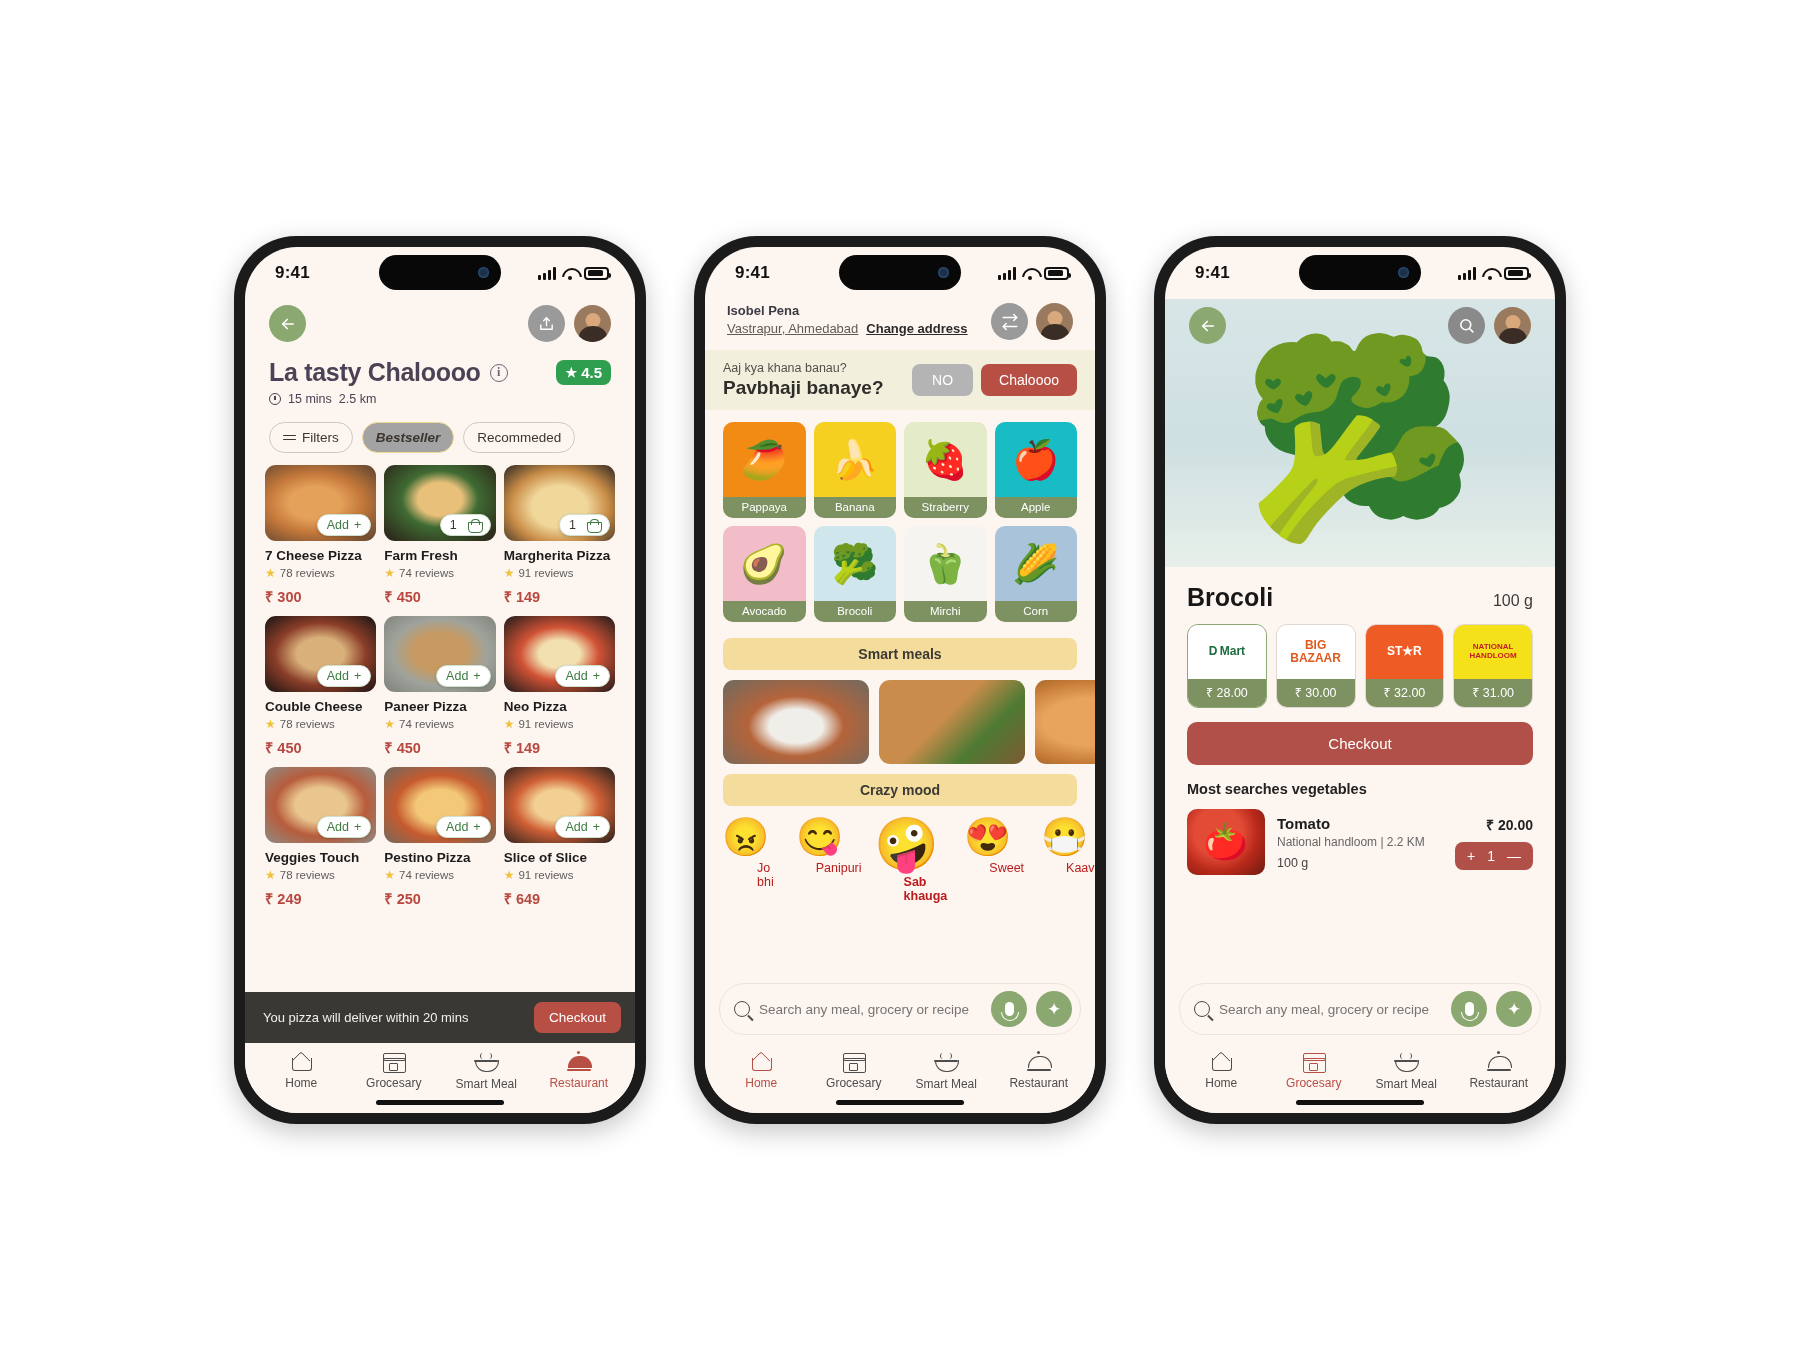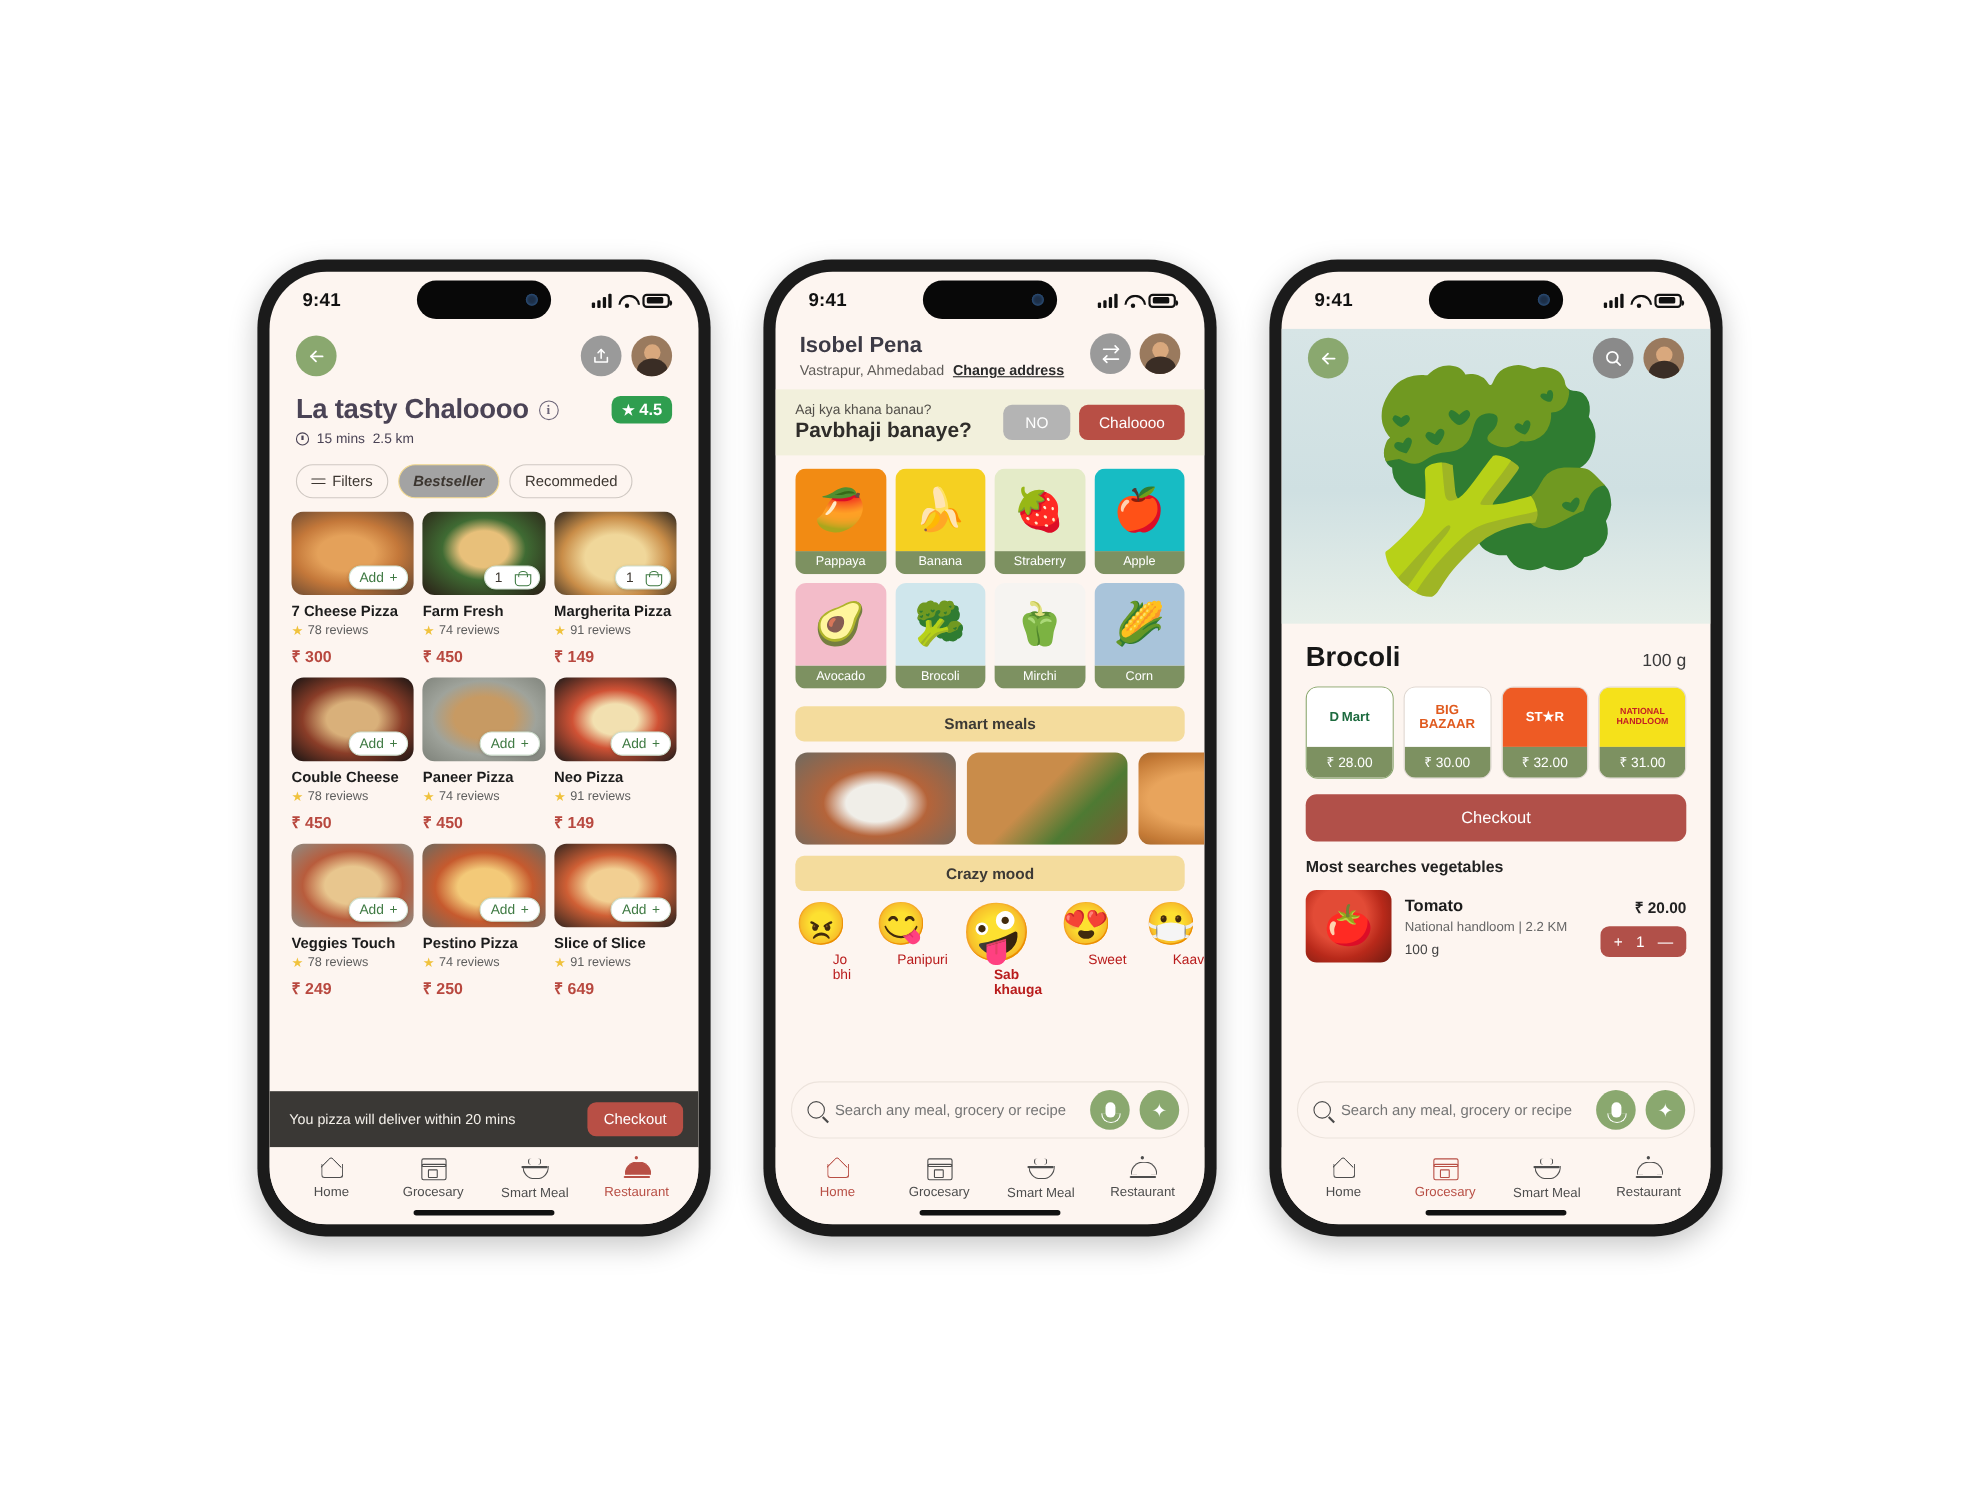--- a/index.html
+++ b/index.html
@@ -115,22 +115,22 @@
   .ic-bowl::after{content:"";position:absolute;left:-1px;bottom:10px;width:24px;height:1.7px;background:currentColor;border-radius:2px;}
   .ic-bowl i{position:absolute;left:5px;top:0;width:12px;height:6px;border-left:1.6px solid currentColor;border-right:1.6px solid currentColor;border-radius:3px;}
   .ic-dish{width:22px;height:18px;position:relative;}
   .ic-dish::before{content:"";position:absolute;left:0;bottom:3px;width:22px;height:11px;border:1.7px solid currentColor;border-bottom:none;border-radius:11px 11px 0 0;}
   .ic-dish::after{content:"";position:absolute;left:-1px;bottom:0px;width:24px;height:1.8px;background:currentColor;border-radius:2px;}
   .ic-dish i{position:absolute;left:9.4px;top:-2px;width:3px;height:3px;border-radius:50%;background:currentColor;}
   .tab.active .ic-dish::before{background:#b84f45;}
 
   
   .p2-head { display:flex; justify-content:space-between; align-items:flex-start; padding:4px 22px 10px; }
-  .p2-name { font-size:20px; font-weight:700; color:#3c3a45; }
-  .p2-addr { font-size:13px; color:#5f5c58; margin-top:3px; display:flex; align-items:flex-start; gap:8px; }
+  .p2-name { font-size:13px; font-weight:700; color:#3c3a45; }
+  .p2-addr { font-size:13px; color:#5f5c58; margin-top:3px; display:flex; align-items:flex-start; gap:8px;text-decoration:underline; }
   .p2-addr u { text-decoration:underline; color:#2b2b2b; font-weight:600; }
   .p2-head-ic { display:flex; gap:8px; align-items:center; }
   .p2-banner { background:#f2f0dc; padding:11px 18px; display:flex; align-items:center; justify-content:space-between; }
   .p2-banner .q1 { font-size:12.5px; color:#53504a; }
   .p2-banner .q2 { font-size:19px; font-weight:700; color:#2f2d2a; margin-top:2px; }
   .btn-no { background:#b4b4b4; color:#fff; border-radius:8px; padding:8px 20px; font-size:14px; }
   .btn-yes { background:#b84f45; color:#fff; border-radius:8px; padding:8px 18px; font-size:14px; margin-left:8px; }
   .veg-grid { display:grid; grid-template-columns:repeat(4,1fr); gap:8px; padding:12px 18px 6px; }
   .vcard { border-radius:10px; overflow:hidden; position:relative; height:96px; display:flex; flex-direction:column; }
   .vcard .img { flex:1; }

